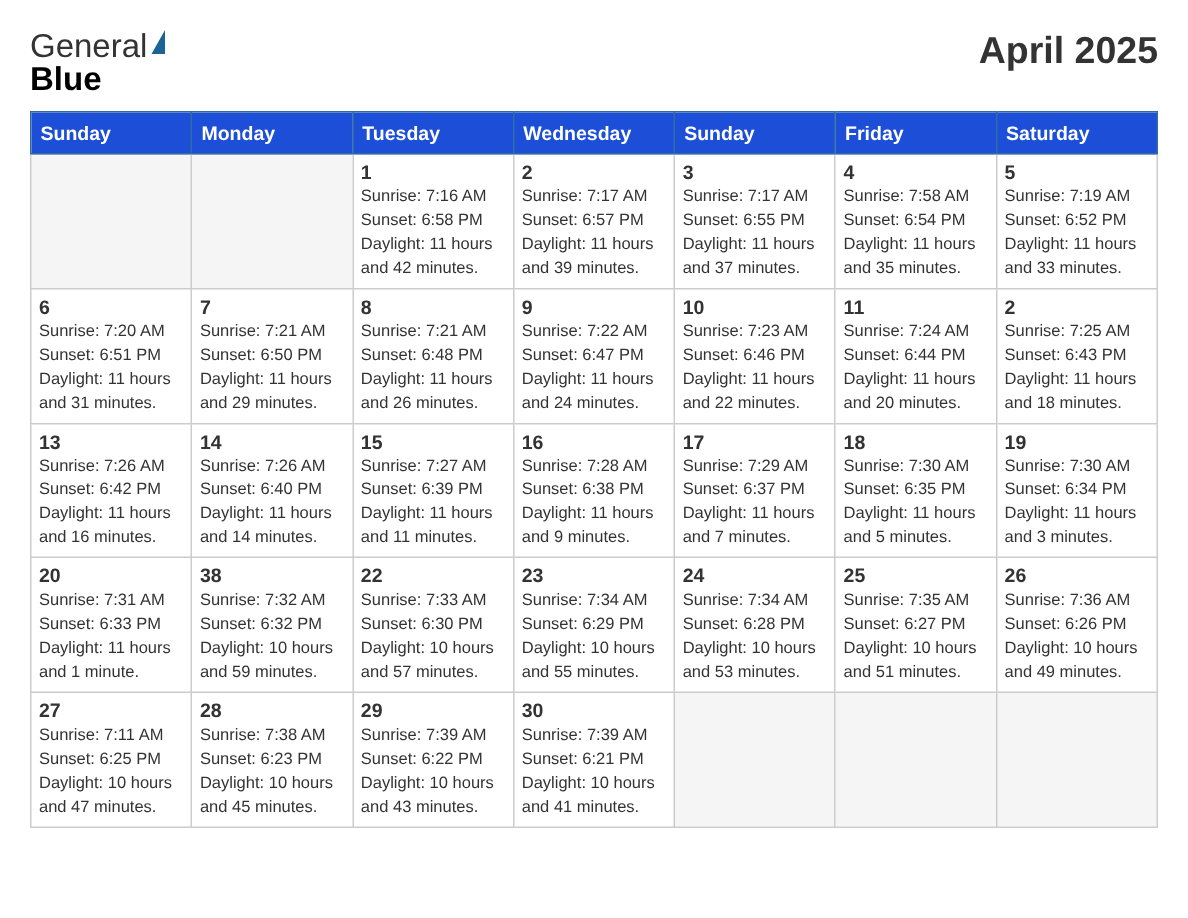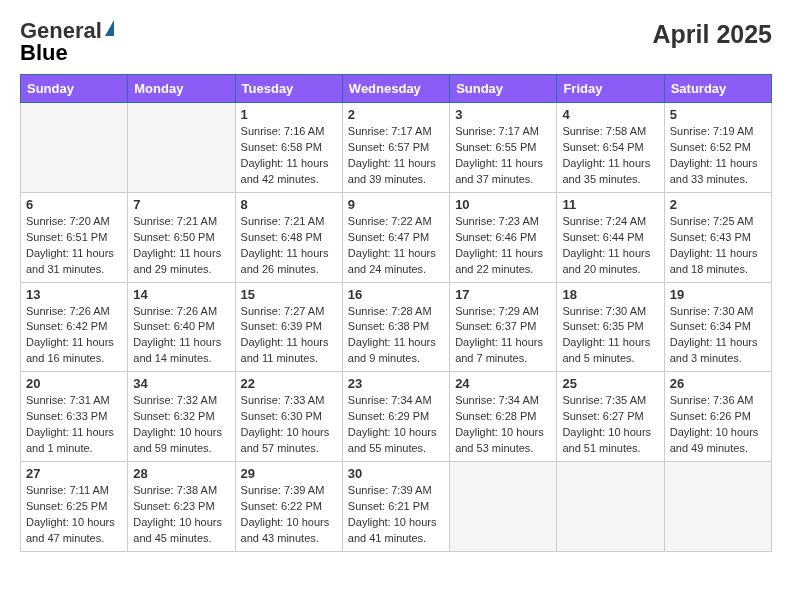--- a/index.html
+++ b/index.html
@@ -16,21 +16,21 @@
       align-items: flex-start;
       margin-bottom: 10px;
     }
     .logo {
       display: flex;
       flex-direction: column;
       align-items: flex-start;
     }
     .logo-general {
       font-size: 22px;
-      font-weight: bold;
+      font-weight: normal;
       color: #333;
       line-height: 1;
     }
     .logo-blue {
       font-size: 22px;
       font-weight: bold;
       color: #000000;
       line-height: 1;
     }
     .title-area {
@@ -44,21 +44,21 @@
     .subtitle {
       font-size: 15px;
       color: #333;
     }
     .calendar {
       width: 100%;
       border-collapse: collapse;
       font-size: 11px;
     }
     .calendar th {
-      background: #8b5cf6;
+      background: #1d4ed8;
       color: #fff;
       text-align: left;
       padding: 6px 6px;
       font-size: 13px;
       font-weight: bold;
       border: 1px solid #2e6da4;
     }
     .calendar td {
       border: 1px solid #ccc;
       vertical-align: top;
@@ -236,21 +236,21 @@
         </td>
       </tr>
       <tr>
         <td>
           <span class="day-num">20</span>
           <div class="day-info">Sunrise: 7:31 AM
 Sunset: 6:33 PM
 Daylight: 11 hours and 1 minute.</div>
         </td>
         <td>
-          <span class="day-num">34</span>
+          <span class="day-num">38</span>
           <div class="day-info">Sunrise: 7:32 AM
 Sunset: 6:32 PM
 Daylight: 10 hours and 59 minutes.</div>
         </td>
         <td>
           <span class="day-num">22</span>
           <div class="day-info">Sunrise: 7:33 AM
 Sunset: 6:30 PM
 Daylight: 10 hours and 57 minutes.</div>
         </td>

